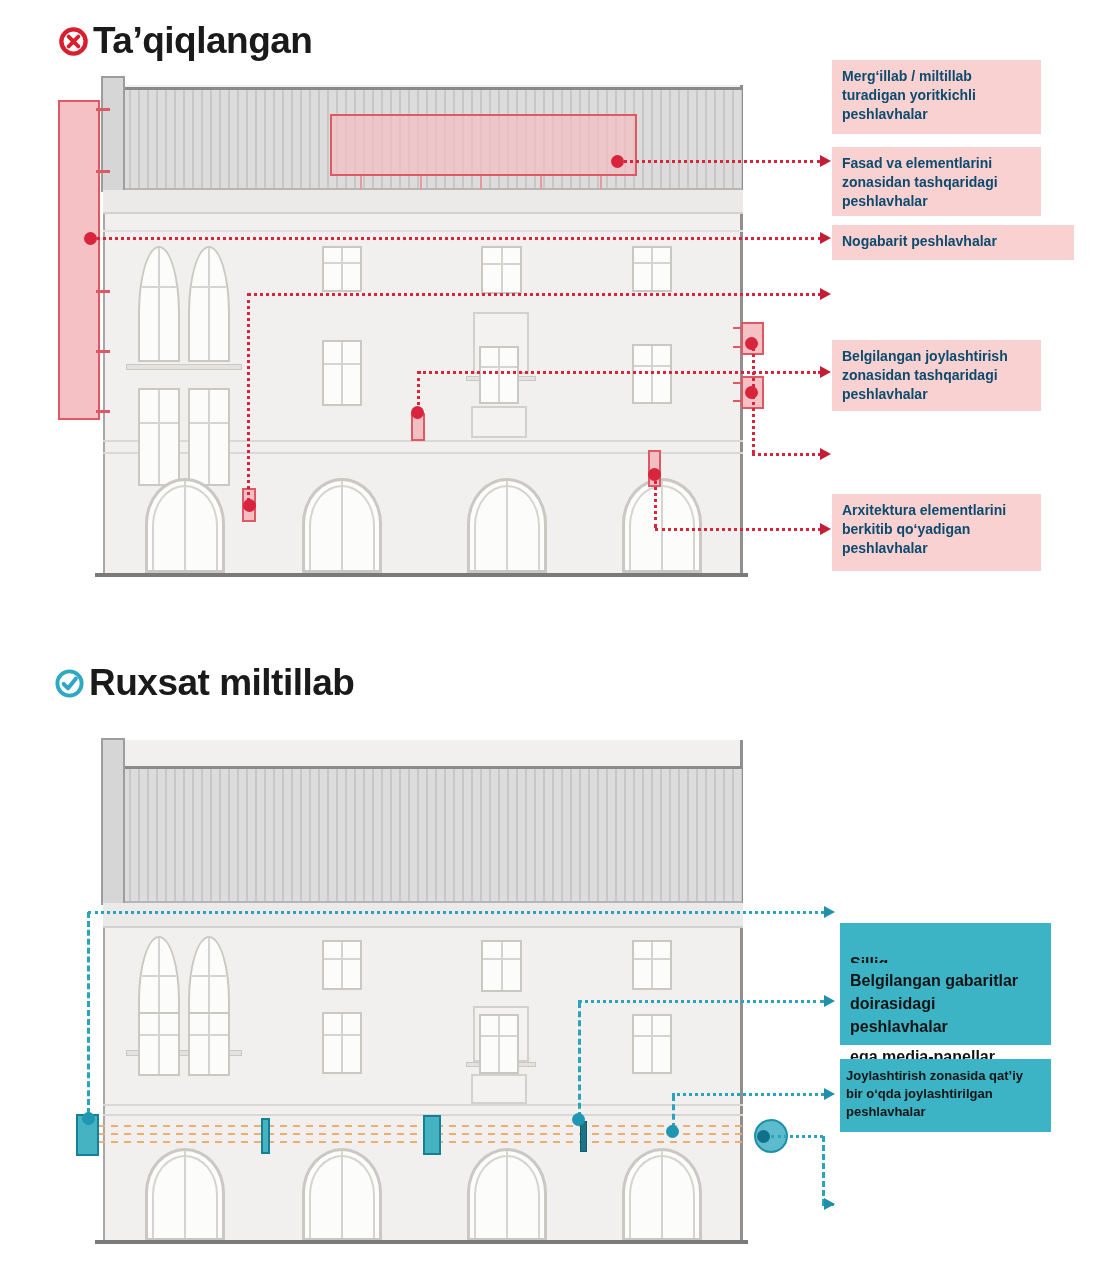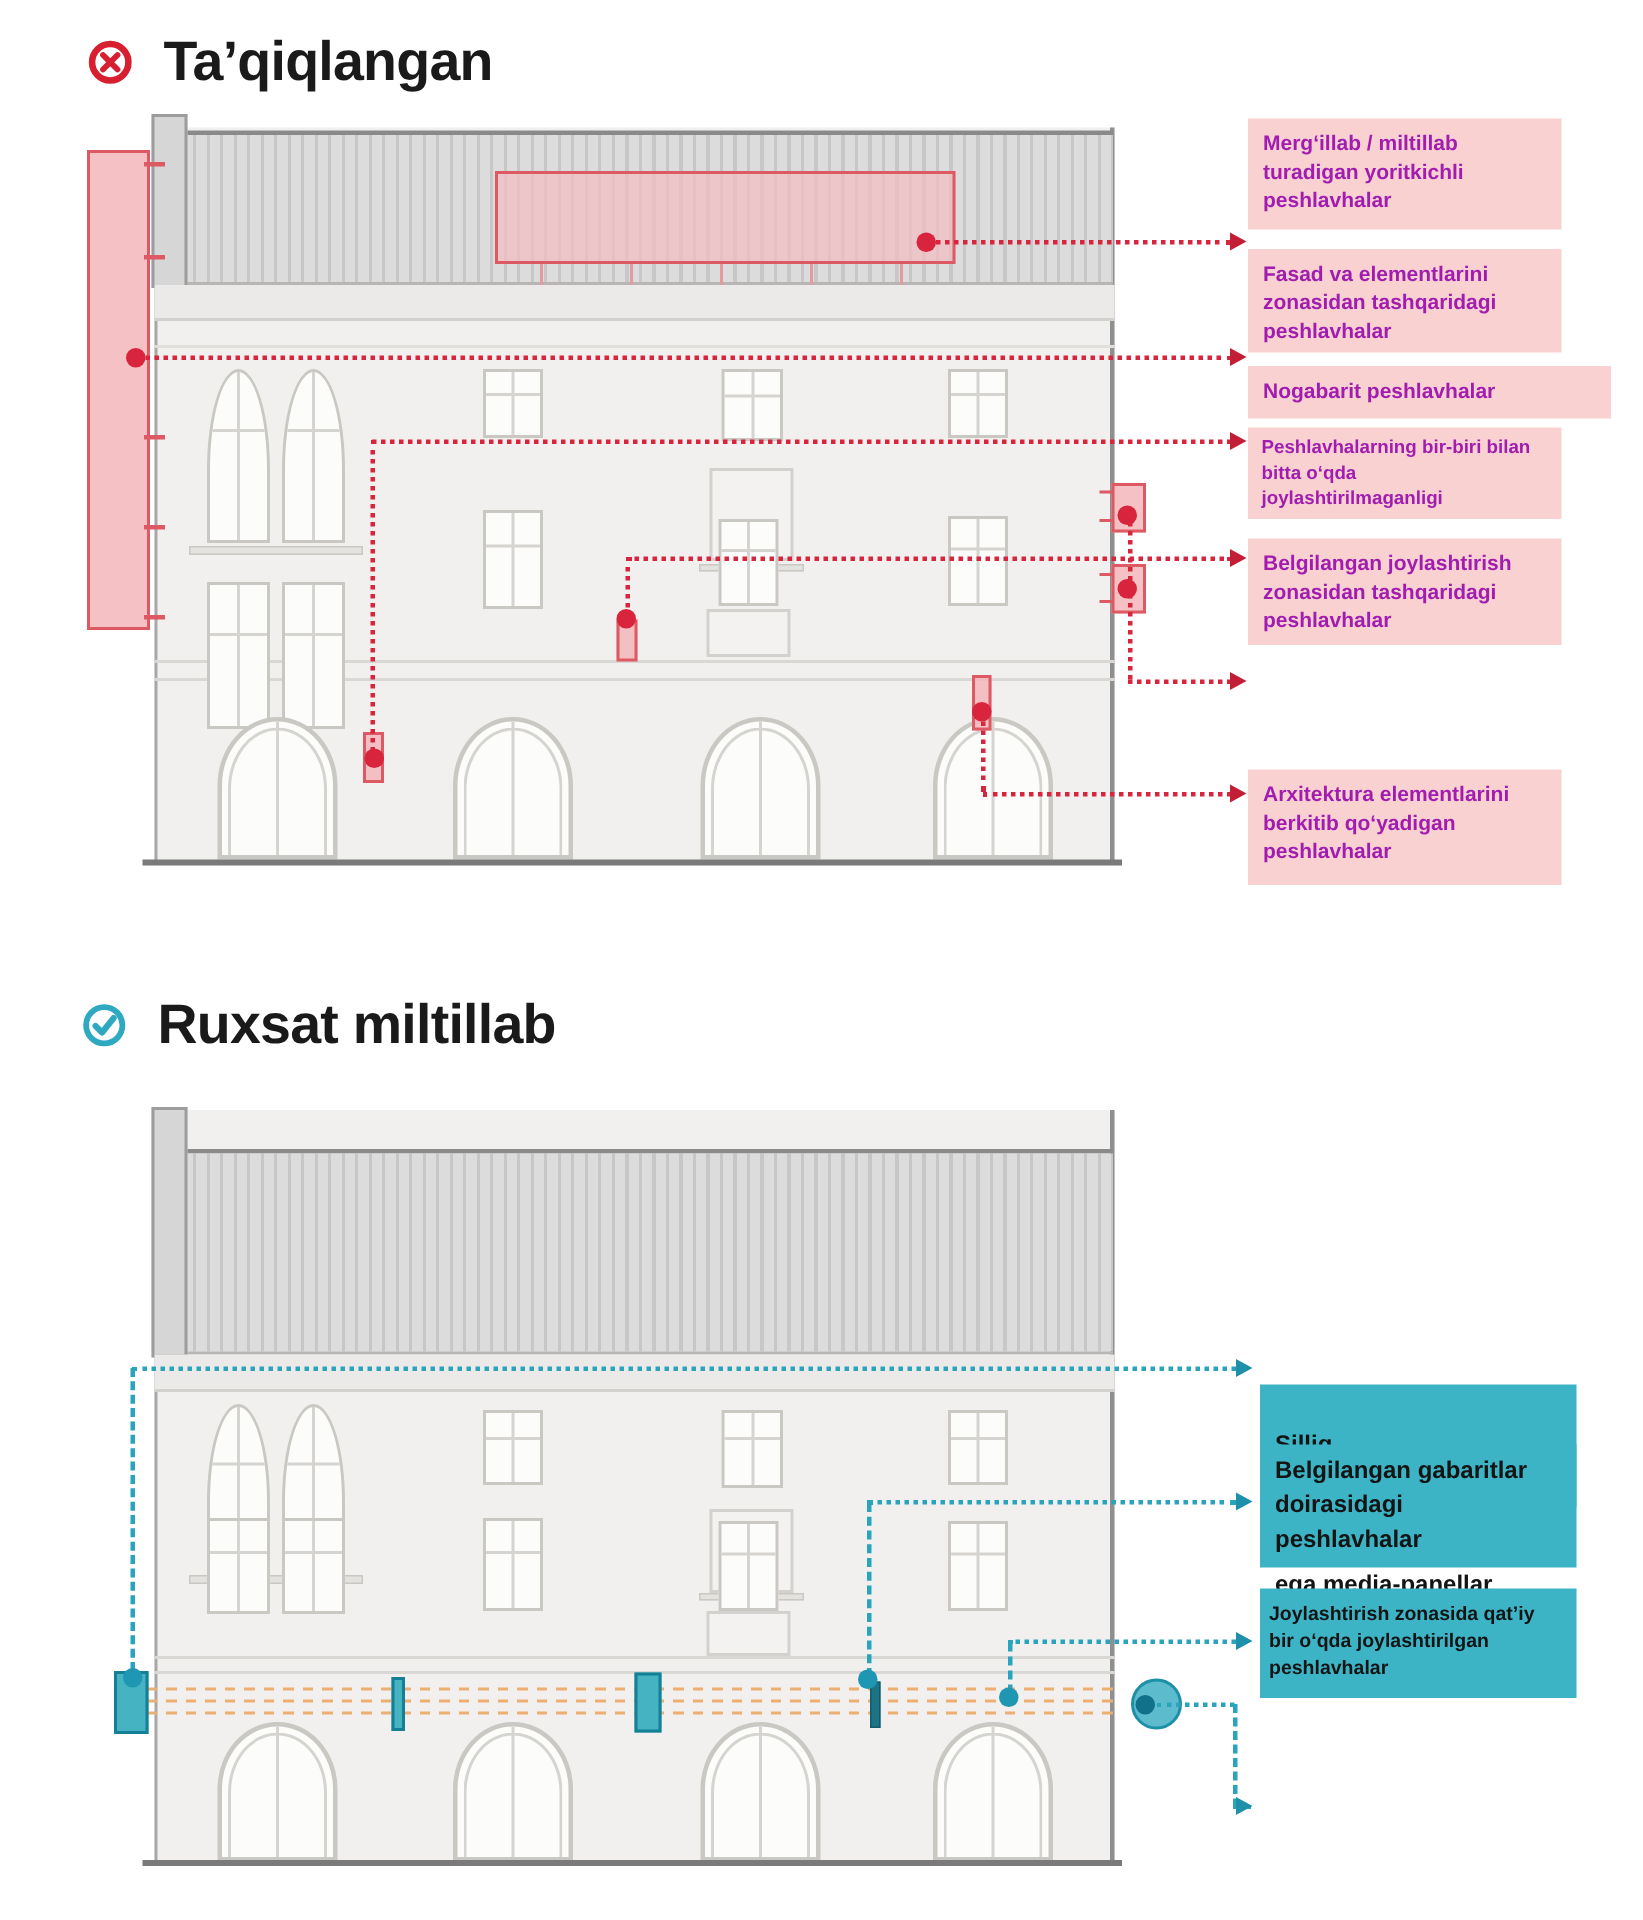--- a/index.html
+++ b/index.html
@@ -1,20 +1,20 @@
 <!DOCTYPE html>
 <html><head>
 <meta charset="utf-8">
 <style>
   html,body{margin:0;padding:0;background:#fff;}
   .canvas{position:relative;width:1095px;height:1280px;background:#ffffff;overflow:hidden;
           font-family:"Liberation Sans",sans-serif;}
   .abs{position:absolute;box-sizing:border-box;}
   
-  .hdr{position:absolute;display:flex;align-items:center;gap:20px;}
+  .hdr{position:absolute;display:flex;align-items:center;gap:4px;}
   .hdr-text{font-size:37px;font-weight:600;color:#1a1a1a;letter-spacing:-0.5px;}
   .hicon{width:31px;height:31px;display:block;}
   
   .wall{background:#f1f0ee;border-left:2px solid #a8a8a8;border-right:3px solid #8f8f8f;}
   .re{background:#8a8a8a;}
   .roof{background:repeating-linear-gradient(90deg,#c7c7c7 0 2px,#dcdcdc 2px 9px);border-bottom:2px solid #b7b6b4;}
   .ch{background:#d6d6d6;border:2px solid #9d9d9d;}
   .bd{background:#ebeae8;border-bottom:2px solid #d2d1ce;}
   .hl{background:#e0dfdc;}
   .cr{background:#d9d8d5;}
@@ -41,21 +41,21 @@
   .tsd{background:#1c7486;border:1px solid #115b6b;}
   .tc{background:#5cbccd;border:2px solid #1d90a8;border-radius:50%;}
   .lht{border-top:3px dotted #2aa3bc;}
   .lvt{border-left:3px dashed #2aa3bc;}
   .dt{width:13px;height:13px;border-radius:50%;background:#1f97b2;}
   .dtd{width:13px;height:13px;border-radius:50%;background:#11708a;}
   .at{width:0;height:0;border-top:6px solid transparent;border-bottom:6px solid transparent;border-left:11px solid #1f90aa;}
   .od{background:repeating-linear-gradient(90deg,#edae72 0 7px,rgba(0,0,0,0) 7px 13px);}
   
   .cbox{position:absolute;box-sizing:border-box;white-space:pre-line;}
-  .cbox.red{background:#f8d1d0;color:#a21caf;font-size:14px;line-height:1.35;padding:7px 10px;font-weight:600;margin-top:19px;}
+  .cbox.red{background:#f8d1d0;color:#0c4a6e;font-size:14px;line-height:1.35;padding:7px 10px;font-weight:600;}
   .cbox.red.sm{font-size:12.5px;padding:5px 9px;}
   .cbox.red.xs{font-size:13.2px;padding:6px 6px;}
   .cbox.teal{background:#3db4c6;color:#141414;font-size:16px;line-height:1.45;padding:6px 10px;font-weight:600;}
   .cbox.teal.md{font-size:13px;line-height:1.4;padding:8px 6px;}
   .cbox.teal.xs{font-size:12.2px;line-height:1.45;padding:8px 8px;border:2px solid #1f8fa4;}
   .mis{text-decoration:underline wavy #c0392b 1.5px;text-underline-offset:4px;border-bottom:1.5px solid #3f3f3f;}
 </style>
 </head>
 <body>
 
@@ -199,23 +199,20 @@
     <span class="hdr-text">Ruxsat miltillab</span>
   </div>
 
   <div class="cbox red" style="left:832px;top:60px;width:209px;height:74px;">Mergʻillab / miltillab
 turadigan yoritkichli
 peshlavhalar</div>
   <div class="cbox red" style="left:832px;top:147px;width:209px;height:69px;">Fasad va elementlarini
 zonasidan tashqaridagi
 peshlavhalar</div>
   <div class="cbox red" style="left:832px;top:225px;width:242px;height:35px;">Nogabarit peshlavhalar</div>
-  <div class="cbox red sm" style="left:832px;top:266px;width:209px;height:61px;">Peshlavhalarning bir-biri bilan
-bitta oʻqda
-joylashtirilmaganligi</div>
   <div class="cbox red" style="left:832px;top:340px;width:209px;height:71px;">Belgilangan joylashtirish
 zonasidan tashqaridagi
 peshlavhalar</div>
   <div class="cbox red" style="left:832px;top:494px;width:209px;height:77px;">Arxitektura elementlarini
 berkitib qoʻyadigan
 peshlavhalar</div>
 
   <div class="cbox teal" style="left:840px;top:923px;width:211px;height:82px;">
     <span>Silliq</span><br>
     <span class="mis">video-animatsiya</span><br>

